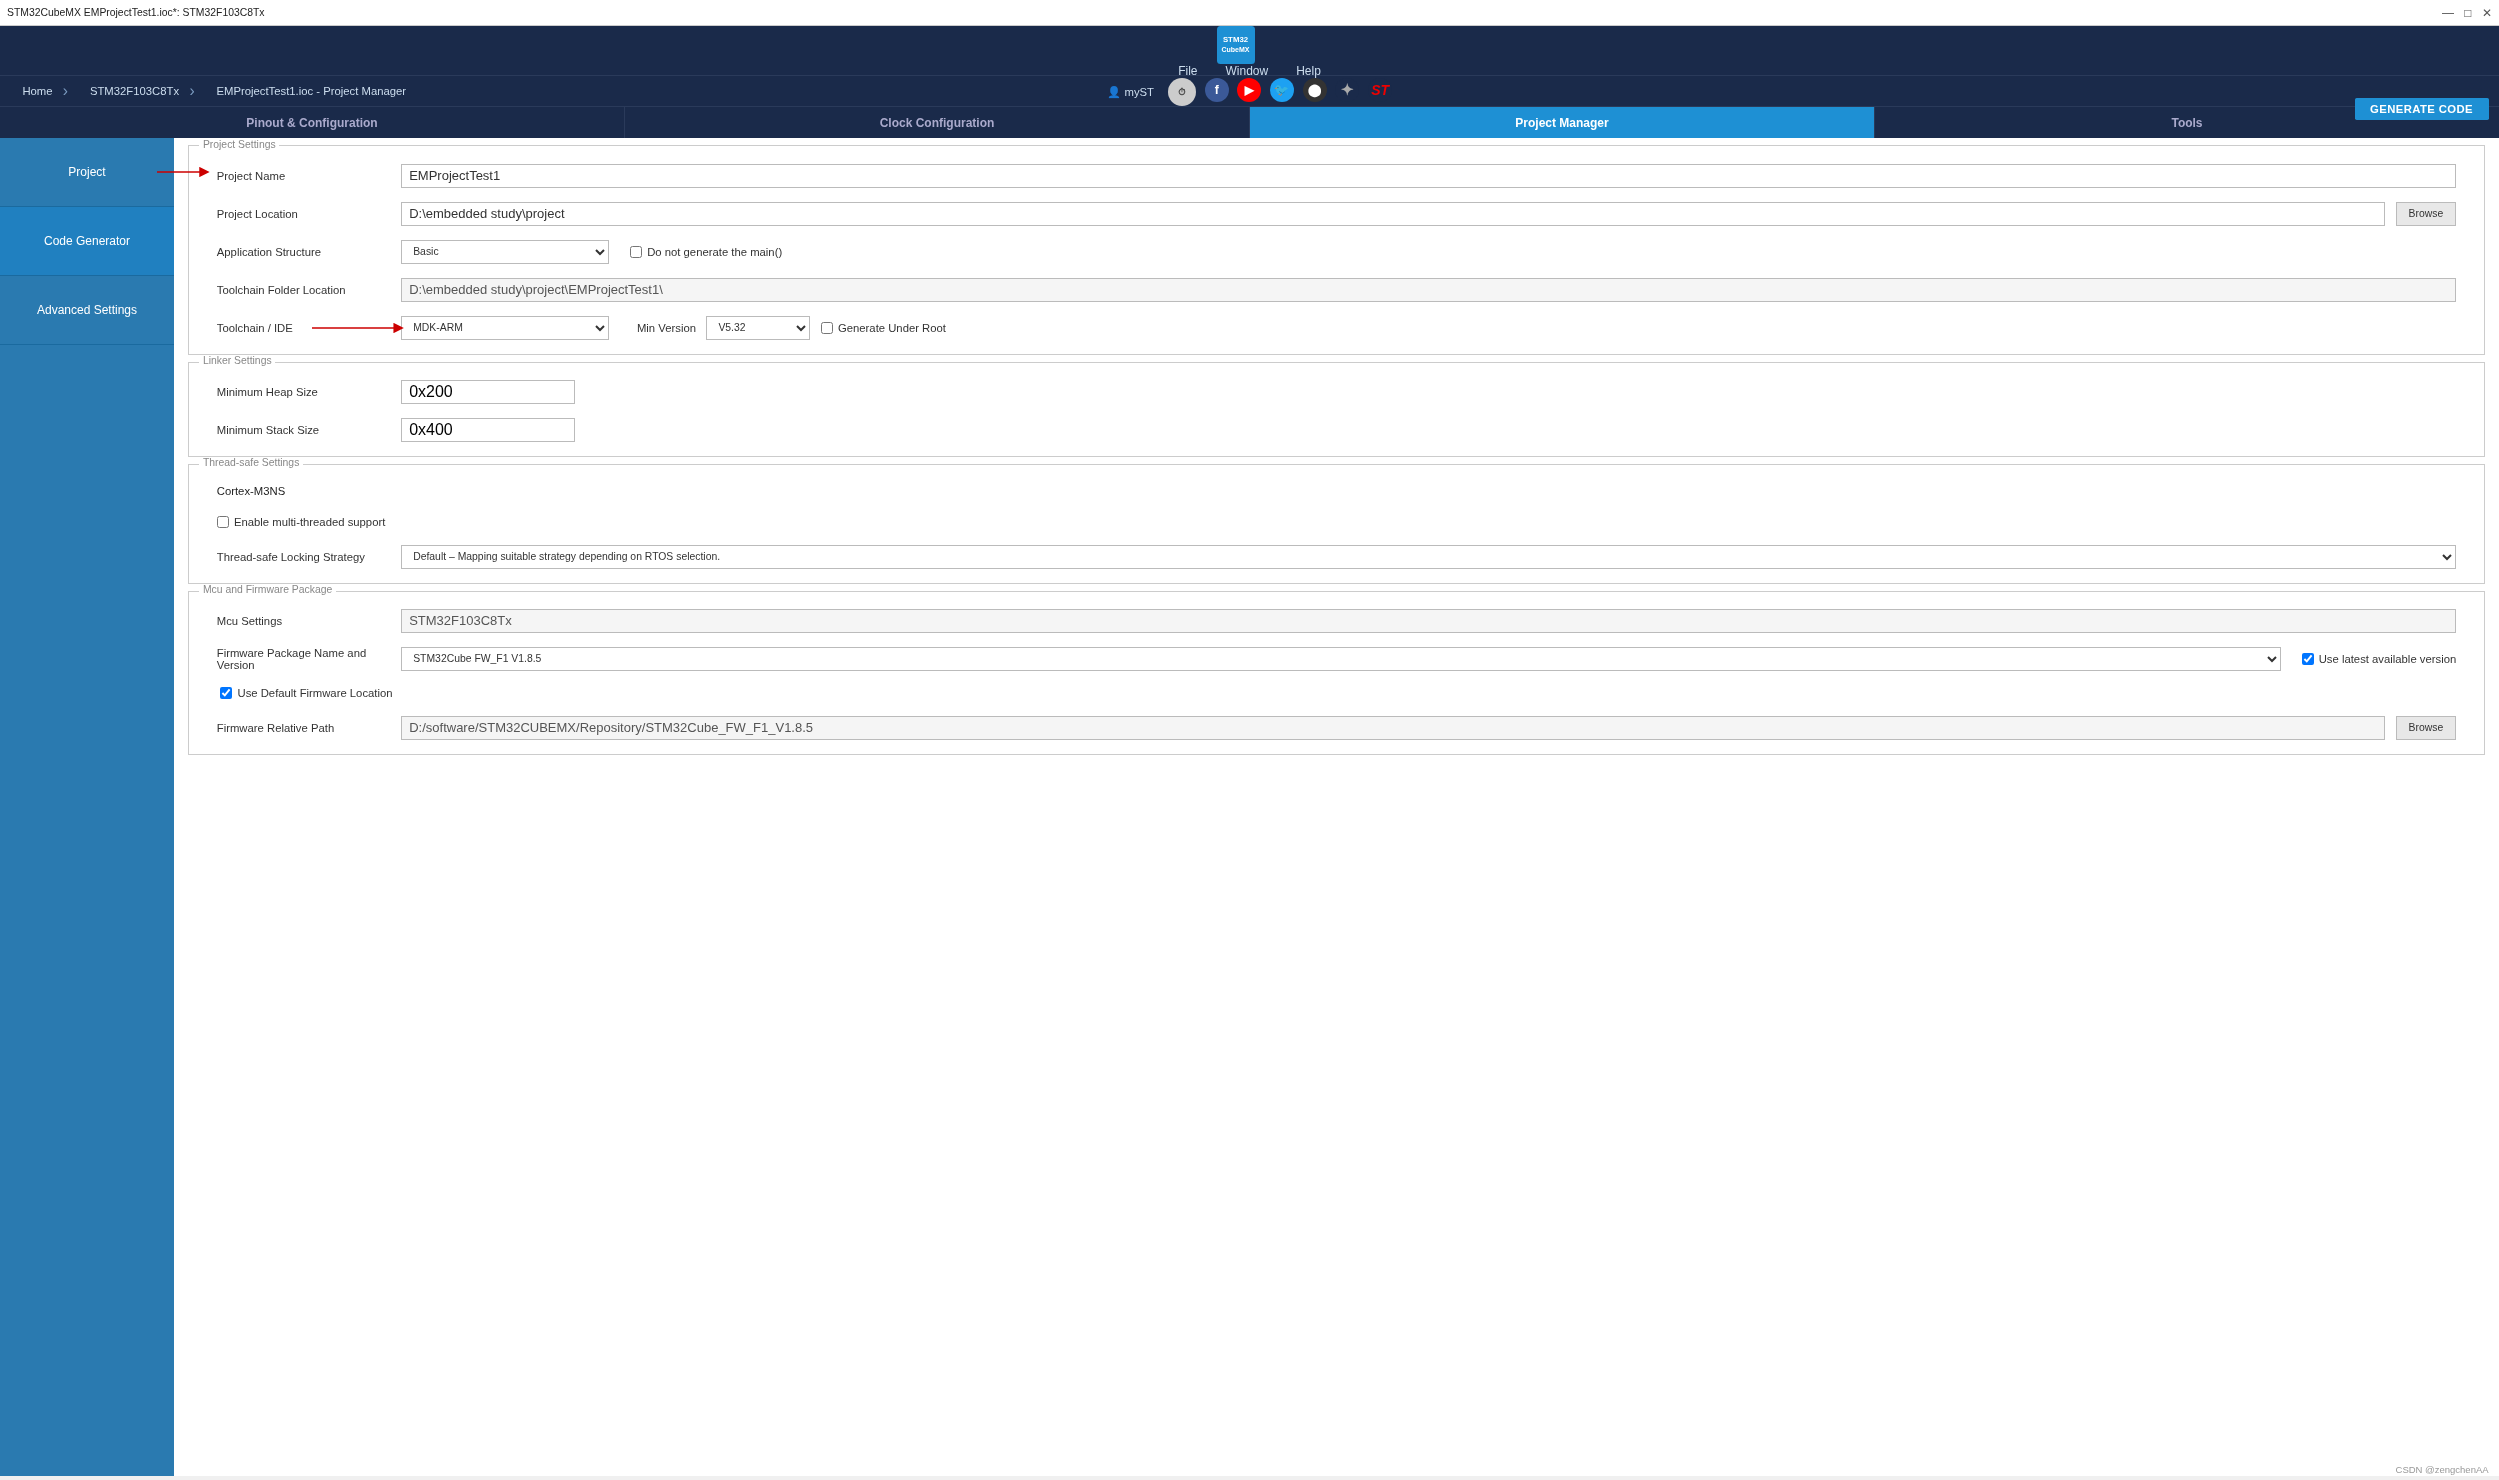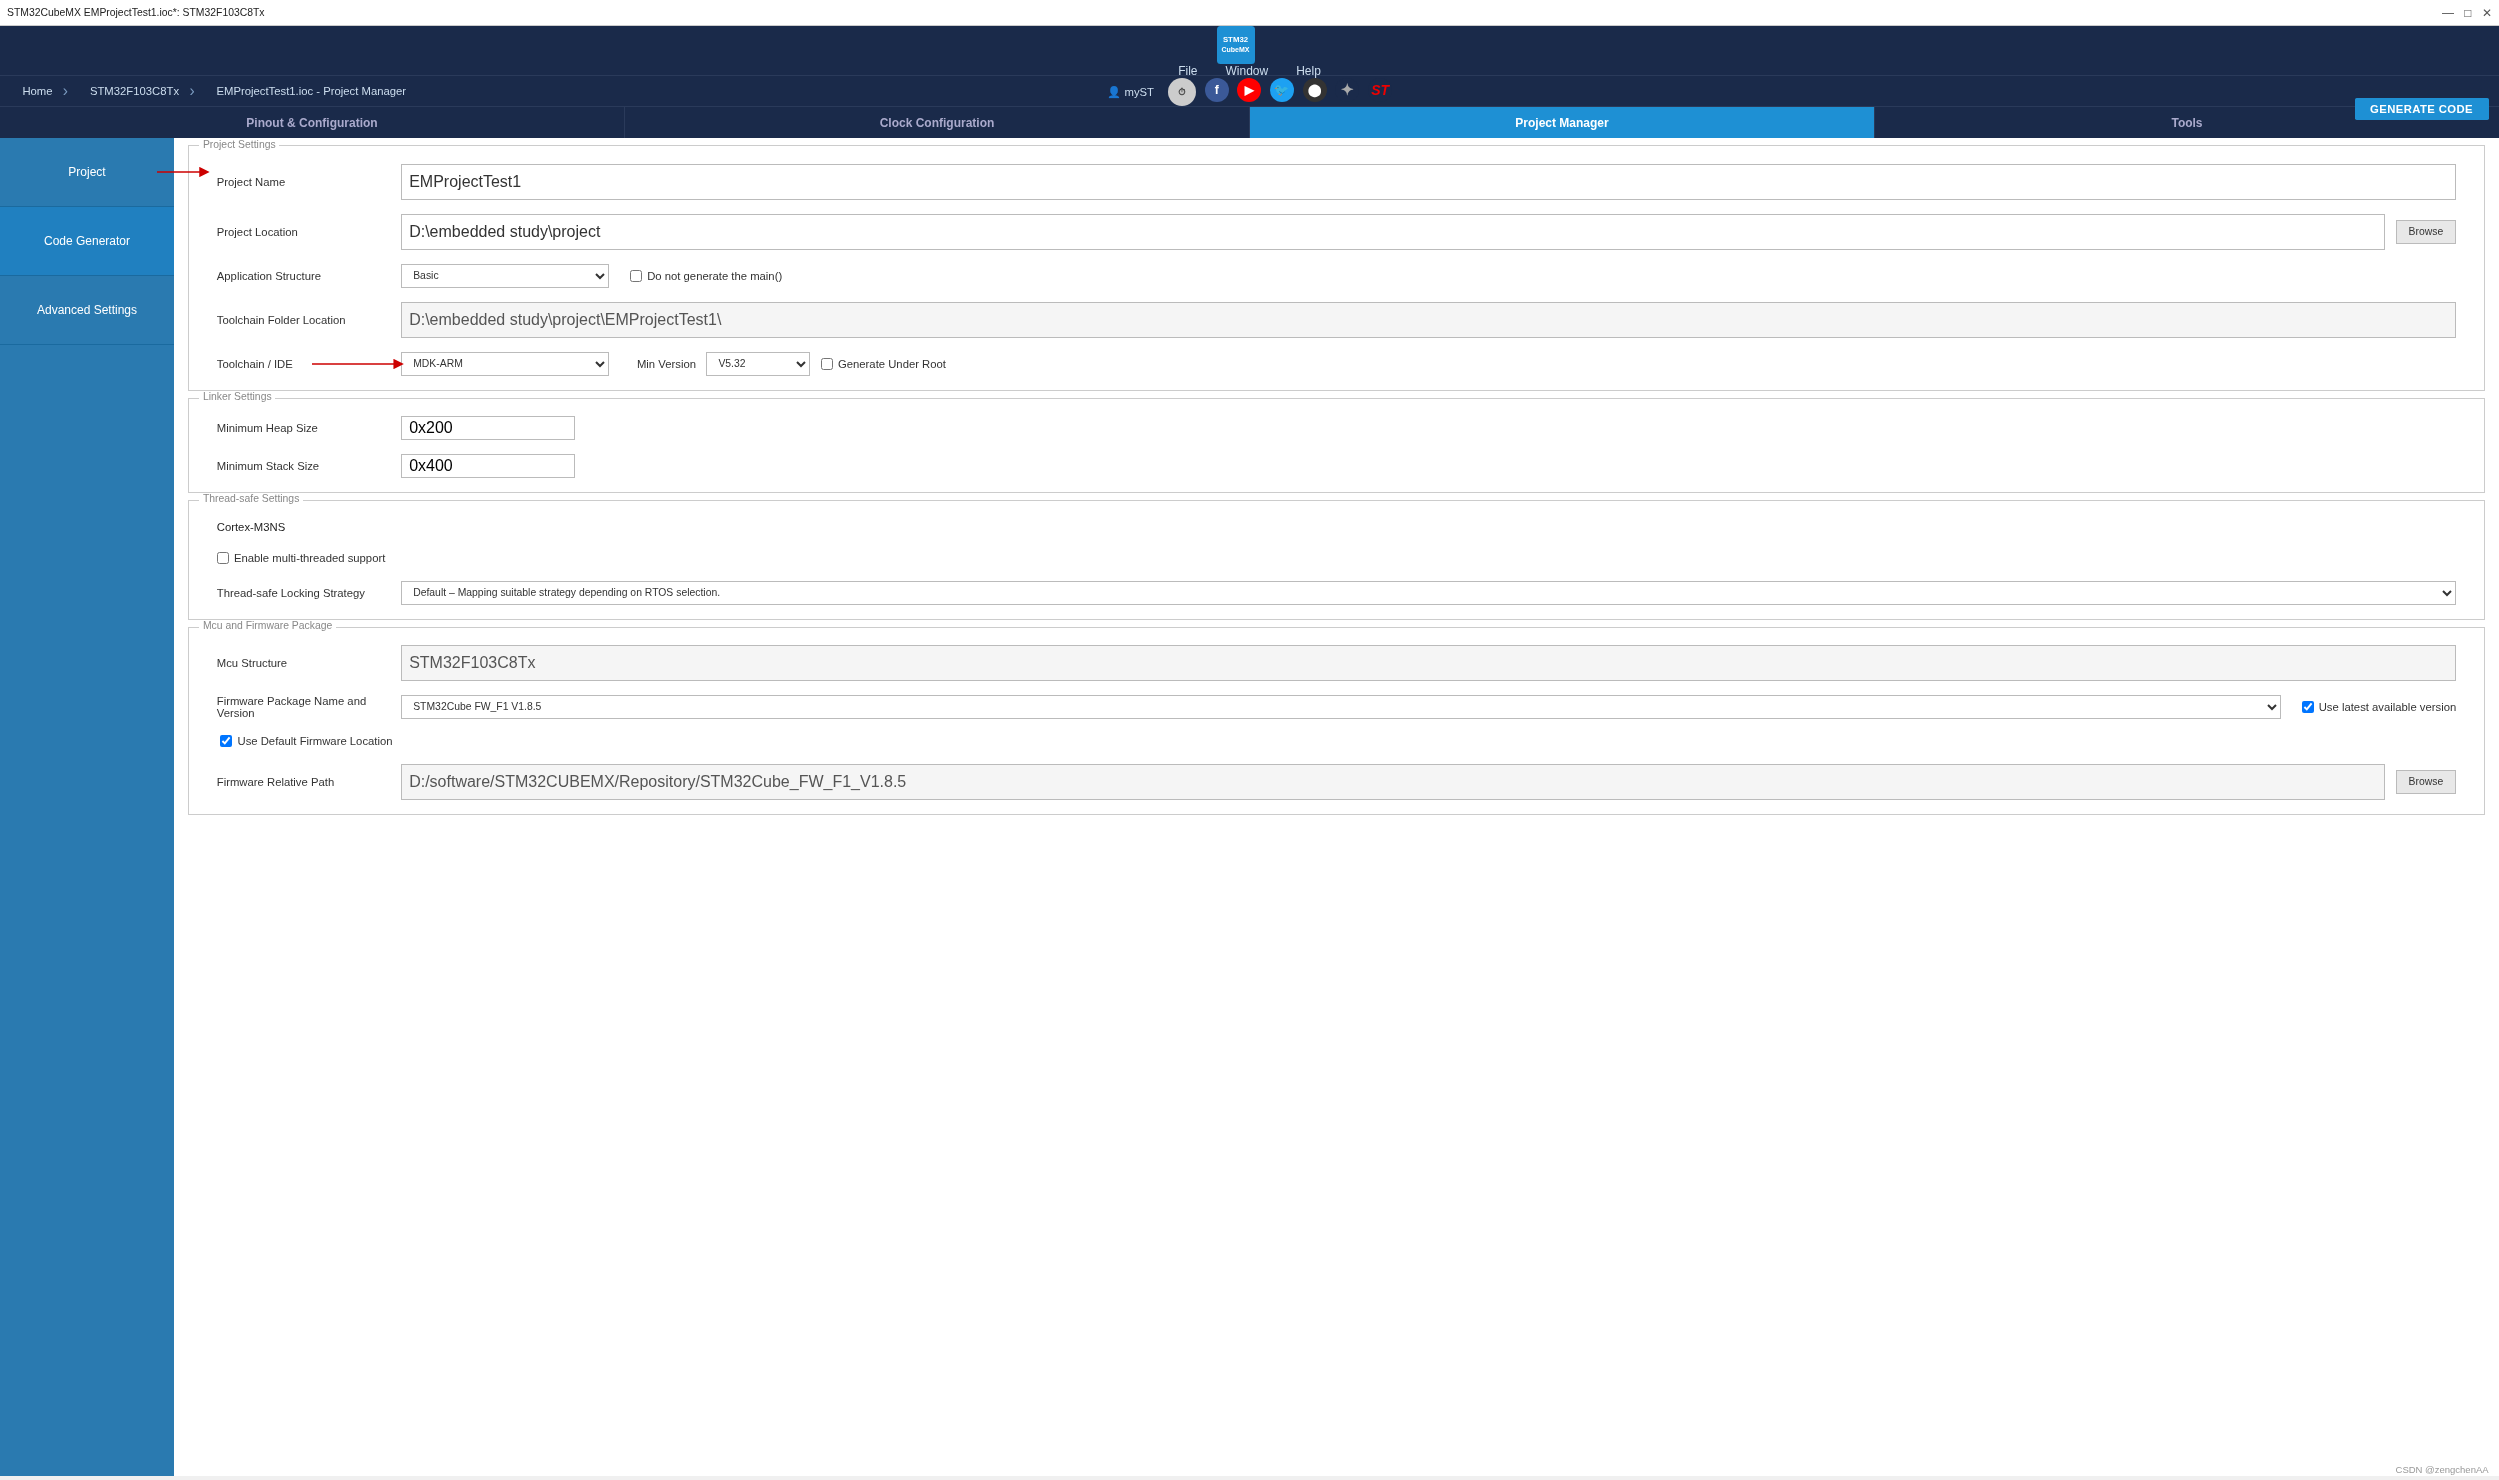--- a/index.html
+++ b/index.html
@@ -155,24 +155,24 @@
       min-height: 31px;
     }
     .form-label {
       width: 174px;
       min-width: 174px;
       font-size: 11.3px;
       color: #333;
     }
     .form-input {
       flex: 1;
-      height: 36px;
+      height: 24px;
       border: 0.9px solid #bbb;
       padding: 0 7px;
-      font-size: 16px;
+      font-size: 13px;
       background: white;
       color: #333;
     }
     .form-input.readonly { background: #f5f5f5; color: #555; }
     .form-input-fixed {
       width: 174px;
       height: 24px;
       border: 0.9px solid #bbb;
       padding: 0 7px;
       font-size: 16px;
@@ -430,21 +430,21 @@
         </div>
 
       </div>
     </div>
 
     <div class="bordered-section">
       <div class="bordered-section-title">Mcu and Firmware Package</div>
       <div class="bordered-section-content">
 
         <div class="form-row">
-          <div class="form-label">Mcu Structure</div>
+          <div class="form-label">Mcu Settings</div>
           <input class="form-input readonly" type="text" value="STM32F103C8Tx" readonly="" style="">
         </div>
 
         <div class="form-row">
           <div class="form-label">Firmware Package Name and Version</div>
           <select class="form-select" style="flex:1;">
             <option>STM32Cube FW_F1 V1.8.5</option>
           </select>
           <div class="checkbox-row" style="margin-left:10.4px;">
             <input type="checkbox" checked="" style="">

